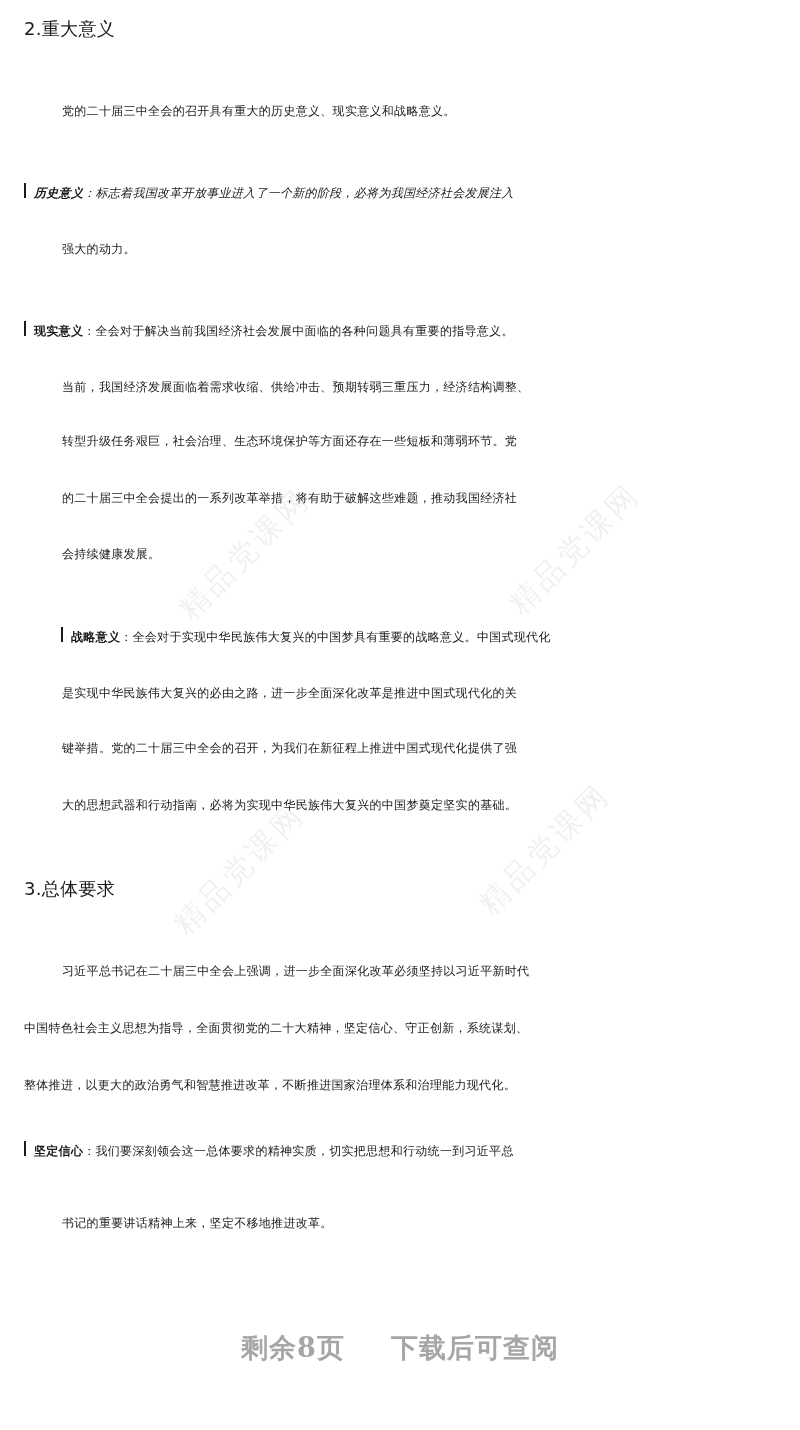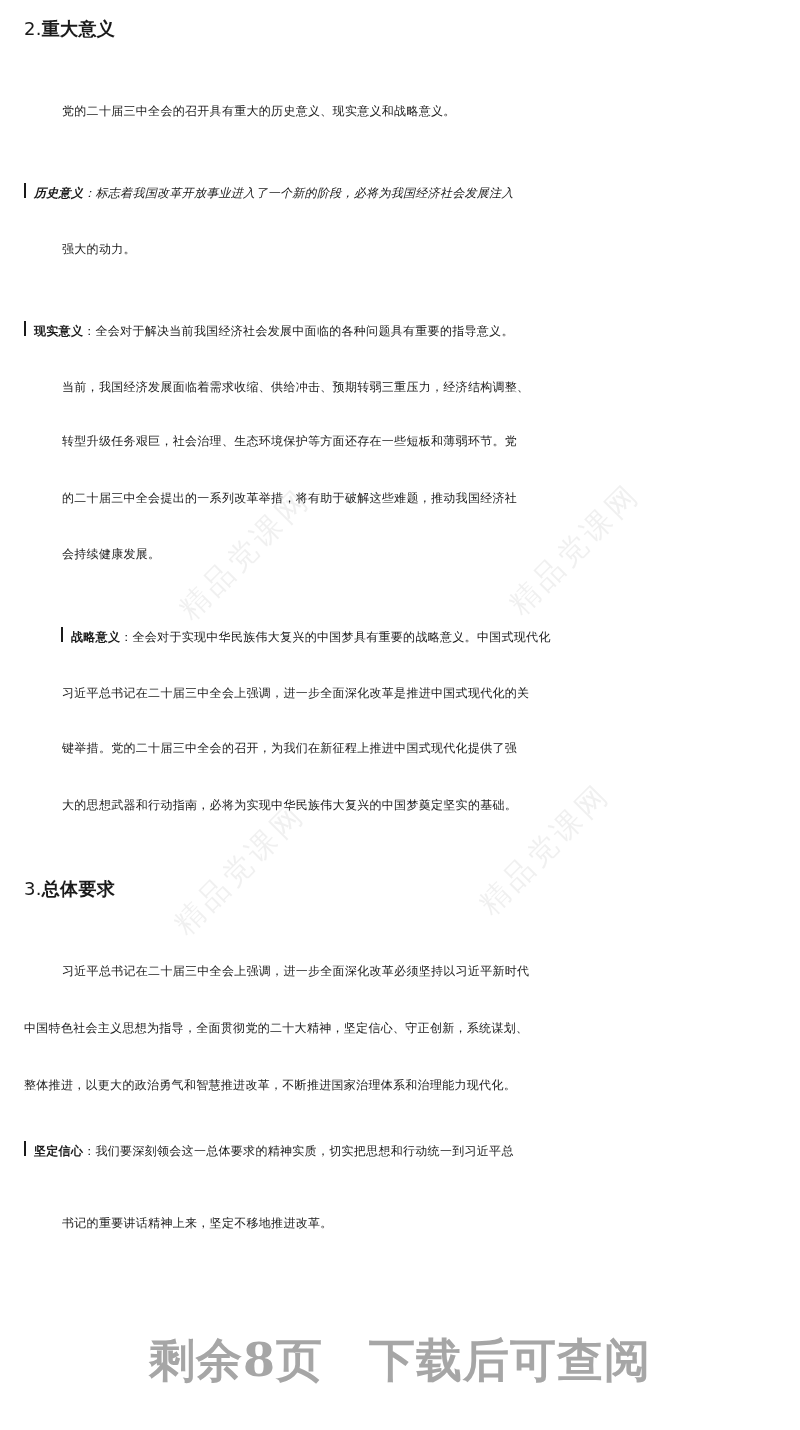--- a/index.html
+++ b/index.html
@@ -9,32 +9,32 @@
     color: #1a1a1a;
   }
   .line {
     position: absolute;
     font-size: 12px;
     line-height: 24px;
     white-space: nowrap;
     letter-spacing: 0.3px;
   }
   .heading { left: 24px; font-size: 18px; }
-  .heading b { font-weight: bold; }
+  .heading b { font-weight: normal; }
   .indent { left: 62px; }
   .flush { left: 24px; }
   .bullet-line { left: 24px; }
   .bullet-mark {
     display: inline-block; width: 2px; height: 15px; background: #1a1a1a;
     vertical-align: -1px; margin-right: 8px;
   }
   .bullet-label { font-weight: bold; }
   .footer {
     position: absolute; left: 0; width: 800px; top: 1330px;
-    text-align: center; font-size: 46px; font-weight: bold;
+    text-align: center; font-size: 27px; font-weight: bold;
     color: #a6a6a6; letter-spacing: 1px; font-family: "DejaVu Serif", "Liberation Serif", serif;
   }
   .footer span { display: inline-block; }
   .footer .gap { width: 46px; }
   .watermark {
     position: absolute; font-size: 30px; color: rgba(0,0,0,0.06);
     transform: rotate(-45deg); transform-origin: left top; white-space: nowrap;
     pointer-events: none; letter-spacing: 4px;
   }
 </style>
@@ -61,21 +61,21 @@
   <span class="bullet-mark"></span><span class="bullet-label">现实意义</span><span>：</span><span>全会对于解决当前我国经济社会发展中面临的各种问题具有重要的指导意义。</span>
 </div>
 <div class="line indent" style="top:375px;">当前，我国经济发展面临着需求收缩、供给冲击、预期转弱三重压力，经济结构调整、</div>
 <div class="line indent" style="top:430px;font-family:Liberation Mono, monospace;">转型升级任务艰巨，社会治理、生态环境保护等方面还存在一些短板和薄弱环节。党</div>
 <div class="line indent" style="top:486px;">的二十届三中全会提出的一系列改革举措，将有助于破解这些难题，推动我国经济社</div>
 <div class="line indent" style="top:543px;font-family:Liberation Mono, monospace;">会持续健康发展。</div>
 
 <div class="line bullet-line" style="top:625px;margin-left:37px;">
   <span class="bullet-mark"></span><span class="bullet-label">战略意义</span><span>：</span><span>全会对于实现中华民族伟大复兴的中国梦具有重要的战略意义。中国式现代化</span>
 </div>
-<div class="line indent" style="top:681px;">习近平总书记在二十届三中全会上强调，进一步全面深化改革是推进中国式现代化的关</div>
+<div class="line indent" style="top:681px;">是实现中华民族伟大复兴的必由之路，进一步全面深化改革是推进中国式现代化的关</div>
 <div class="line indent" style="top:736px;">键举措。党的二十届三中全会的召开，为我们在新征程上推进中国式现代化提供了强</div>
 <div class="line indent" style="top:793px;">大的思想武器和行动指南，必将为实现中华民族伟大复兴的中国梦奠定坚实的基础。</div>
 
 <div class="line heading" style="top:877px;">
   <span>3.</span><b>总体要求</b>
 </div>
 
 <div class="line indent" style="top:959px;">习近平总书记在二十届三中全会上强调，进一步全面深化改革必须坚持以习近平新时代</div>
 <div class="line flush" style="top:1016px;">中国特色社会主义思想为指导，全面贯彻党的二十大精神，坚定信心、守正创新，系统谋划、</div>
 <div class="line flush" style="top:1073px;">整体推进，以更大的政治勇气和智慧推进改革，不断推进国家治理体系和治理能力现代化。</div>

